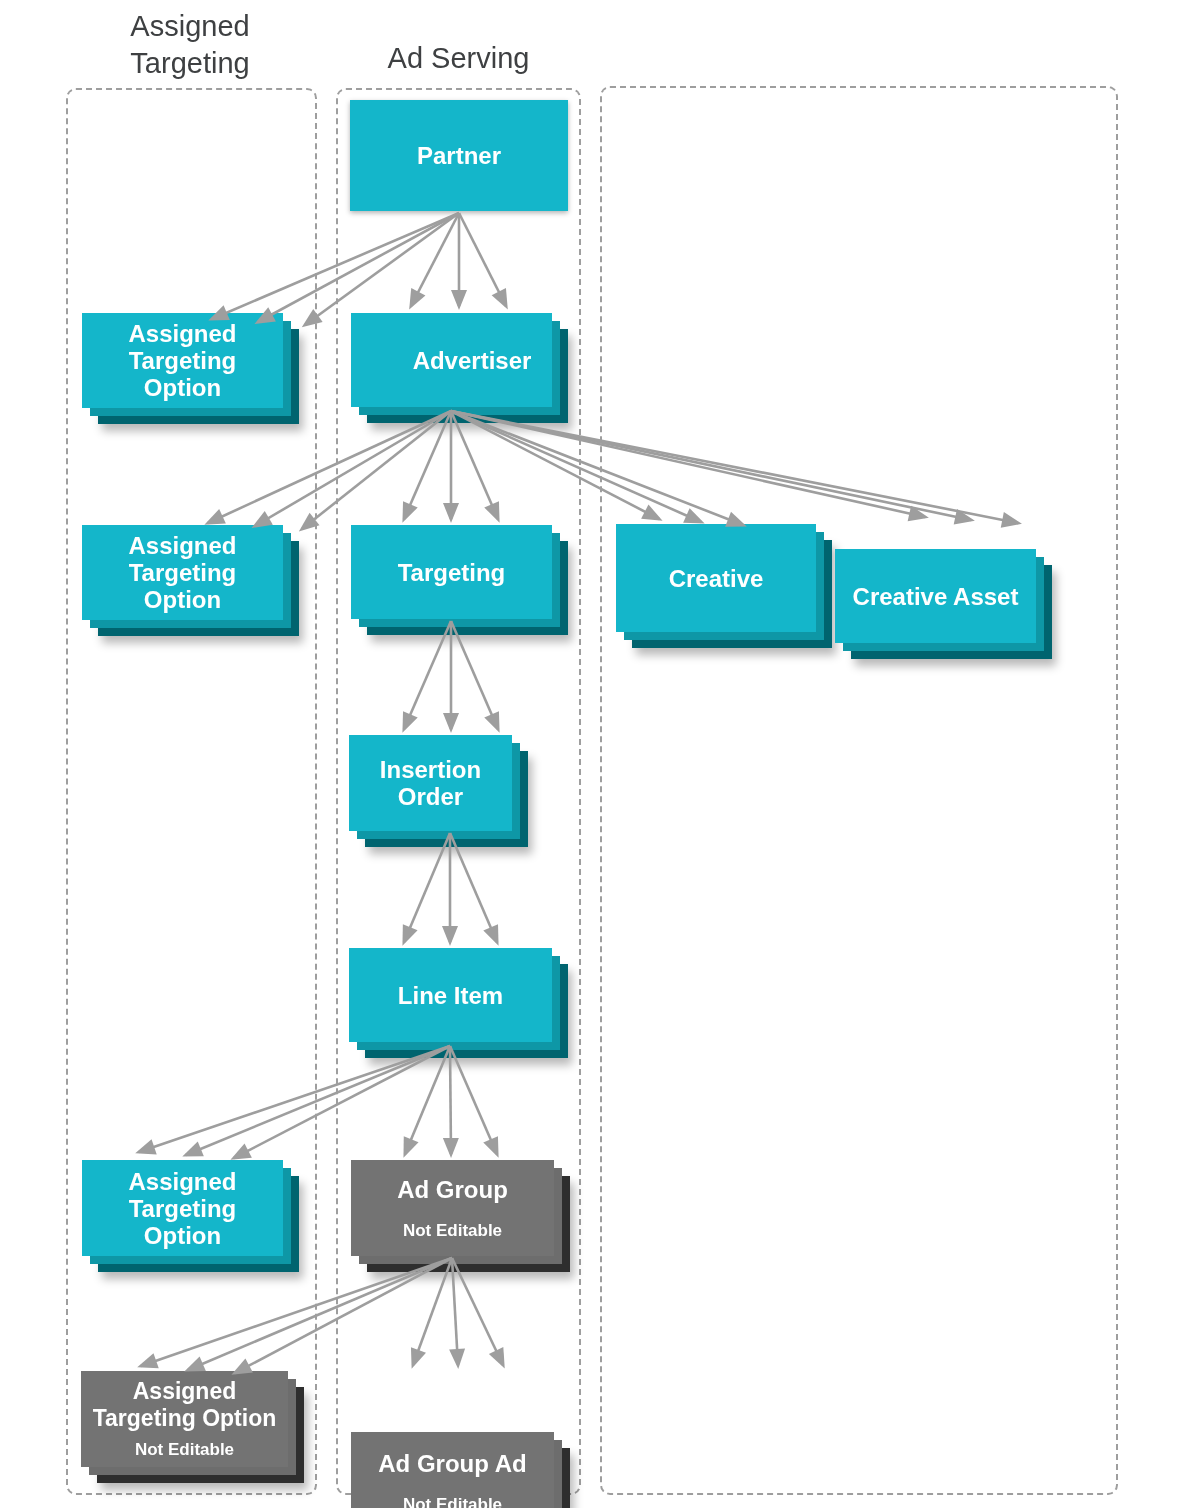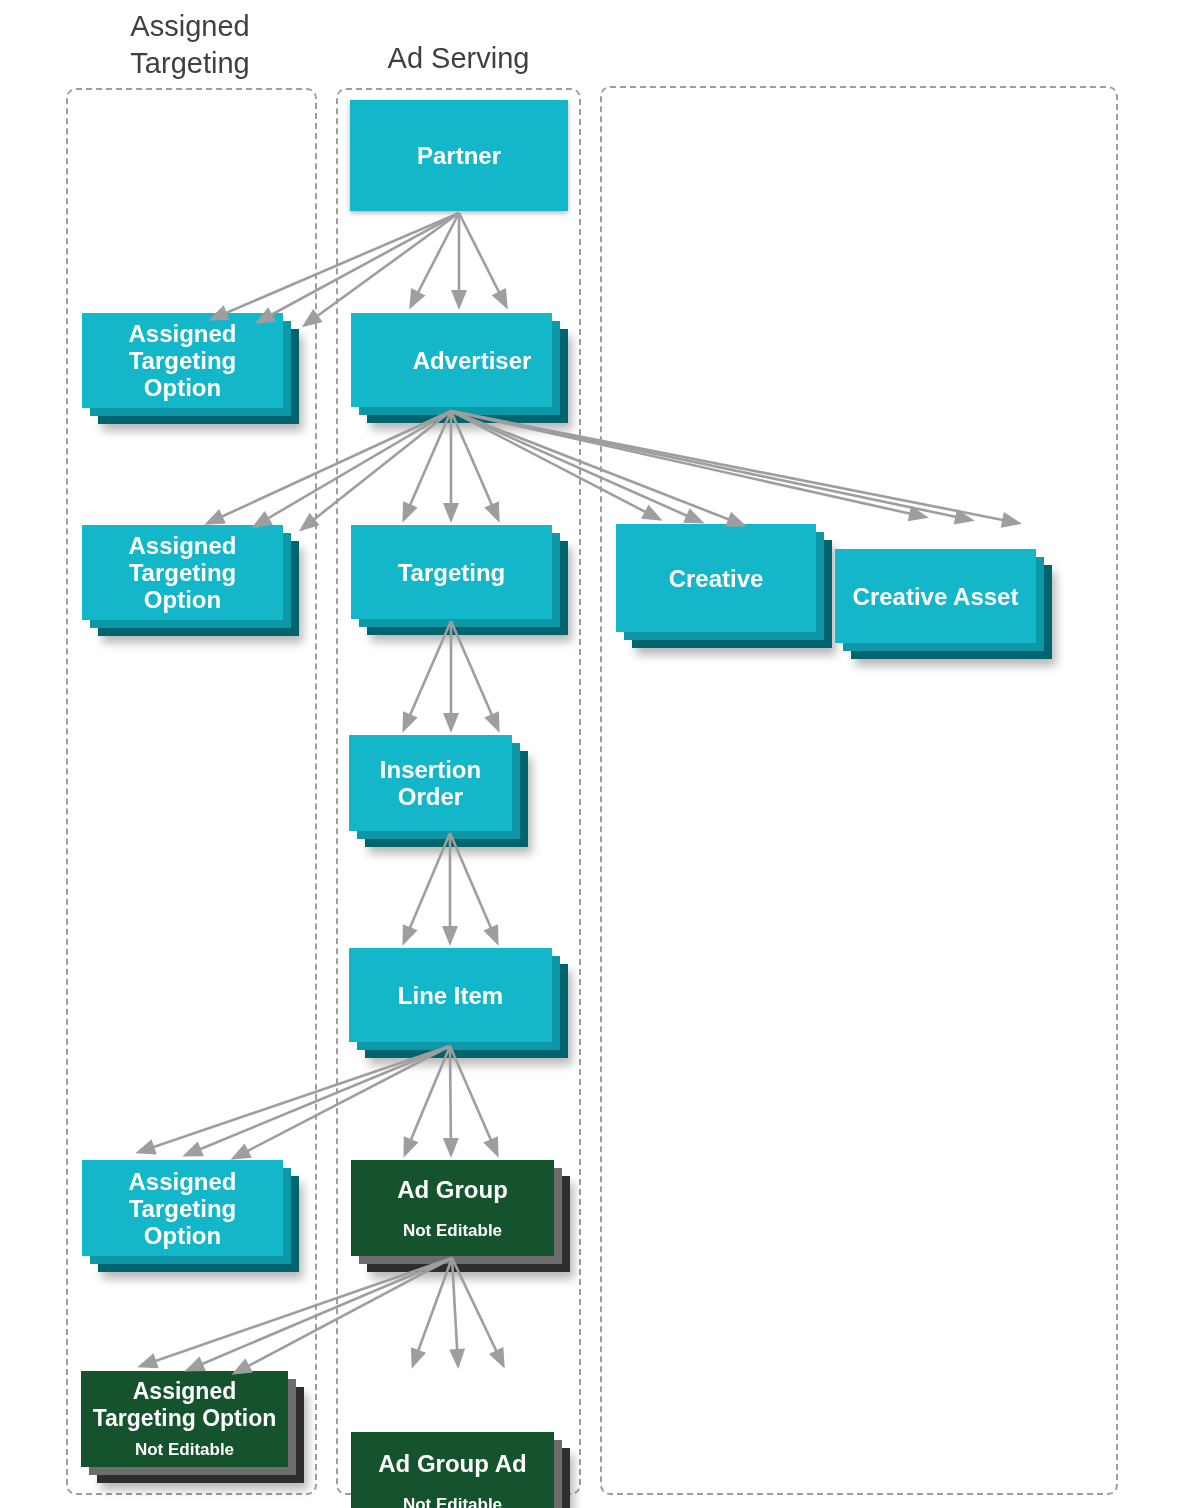--- a/index.html
+++ b/index.html
@@ -25,21 +25,21 @@
   .node.tight .sublabel{margin-top:8px;}
   .node.cyan{
     background:#14b6ca;
     box-shadow:8px 8px 0 #0e97a6, 16px 16px 0 #00646f, 20px 23px 9px rgba(0,0,0,.28);
   }
   .node.cyan-flat{
     background:#14b6ca;
     box-shadow:0 2px 5px rgba(0,0,0,.30);
   }
   .node.gray{
-    background:#14532d;
+    background:#737373;
     box-shadow:8px 8px 0 #6d6d6d, 16px 16px 0 #2e2e2e, 20px 23px 9px rgba(0,0,0,.28);
   }
   svg.edges{position:absolute;left:0;top:0;z-index:3;pointer-events:none;}
 </style>
 </head>
 <body>
 
 <div class="canvas">
 
   <div class="col-heading" style="left:336px;top:40px;width:245px;">Ad Serving</div>

